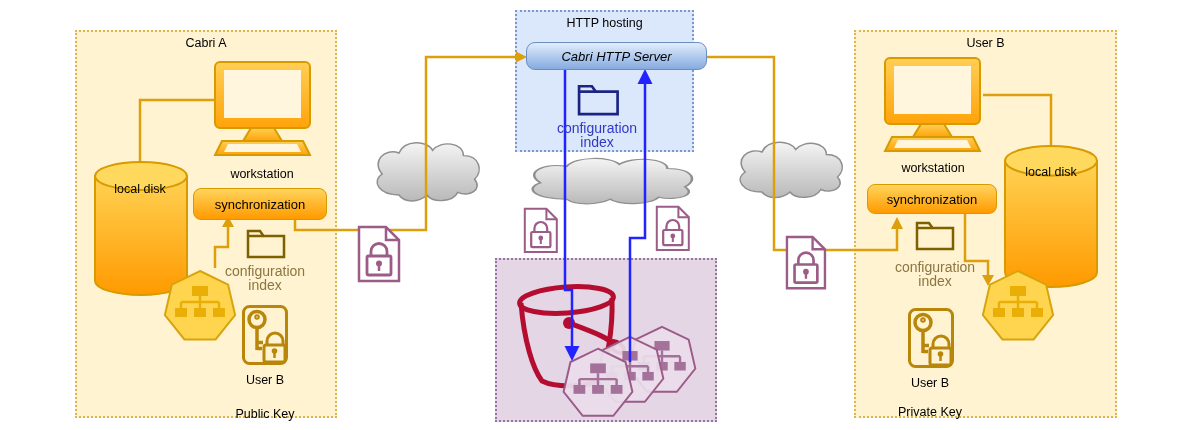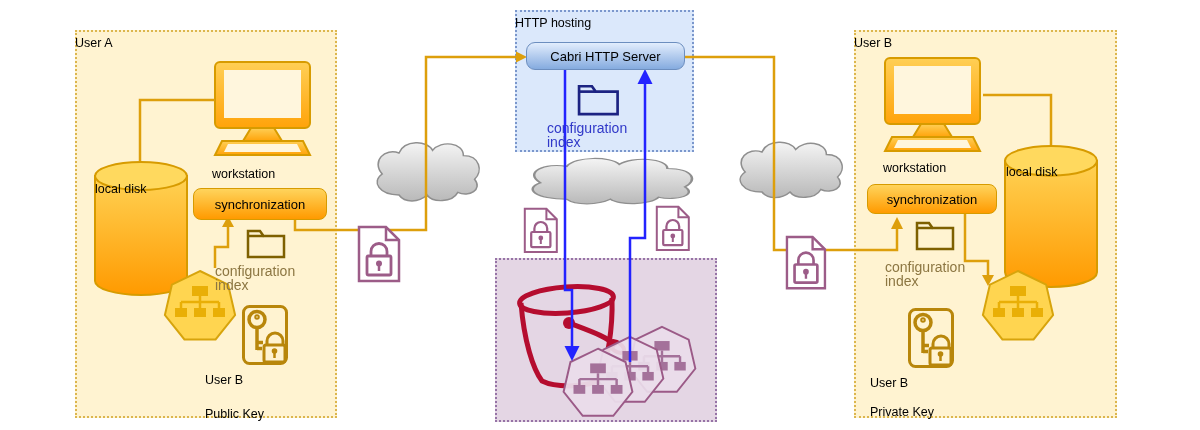--- a/index.html
+++ b/index.html
@@ -4,32 +4,32 @@
 <style>
   html,body{margin:0;padding:0;background:#ffffff;}
   #canvas{position:relative;width:1200px;height:430px;background:#ffffff;overflow:hidden;
           font-family:"Liberation Sans", sans-serif;color:#000;}
   .panel{position:absolute;box-sizing:border-box;border:2px dotted;}
   #panel-a{left:75px;top:30px;width:262px;height:388px;background:#fff3d1;border-color:#dcb64e;}
   #panel-b{left:854px;top:30px;width:263px;height:388px;background:#fff3d1;border-color:#dcb64e;}
   #panel-http{left:515px;top:10px;width:179px;height:142px;background:#dbe8fb;border-color:#7b97cc;}
   #panel-storage{left:495px;top:258px;width:222px;height:164px;background:#e4d6e4;border-color:#9673a6;}
   #shapes{position:absolute;left:0;top:0;}
-  .label{position:absolute;text-align:left;font-size:12.5px;line-height:14px;white-space:nowrap;}
+  .label{position:absolute;text-align:center;font-size:12.5px;line-height:14px;white-space:nowrap;}
   .small{font-size:14px;line-height:12px;}
   .cfg-user{color:#8c7642;}
   .cfg-http{color:#3038c8;}
   .btn{position:absolute;display:flex;align-items:center;justify-content:center;
        box-sizing:border-box;font-size:13px;color:#000;}
   #sync-a{left:193px;top:188px;width:134px;height:32px;background:linear-gradient(#ffd45c,#ff9a00);
           border:1px solid #d79b00;border-radius:8px;}
   #sync-b{left:867px;top:184px;width:130px;height:30px;background:linear-gradient(#ffd45c,#ff9a00);
           border:1px solid #d79b00;border-radius:8px;}
-  #server-btn{left:526px;top:42px;width:159px;height:28px;background:linear-gradient(#e2edfd,#85abdf);
-          border:1px solid #6c8ebf;border-radius:9px;}
+  #server-btn{left:526px;top:42px;width:181px;height:28px;background:linear-gradient(#e2edfd,#85abdf);
+          border:1px solid #6c8ebf;border-radius:9px;font-style:italic;}
 </style>
 </head>
 <body>
 
 <div id="canvas">
 
   <div id="panel-a" class="panel"></div>
   <div id="panel-http" class="panel"></div>
   <div id="panel-storage" class="panel"></div>
   <div id="panel-b" class="panel"></div>
@@ -210,21 +210,21 @@
     </g>
     <g>
       <use href="#lockdoc" transform="translate(786,236) scale(0.95)"></use>
     </g>
   </svg>
 
   <div id="sync-a" class="btn">synchronization</div>
   <div id="server-btn" class="btn">Cabri HTTP Server</div>
   <div id="sync-b" class="btn">synchronization</div>
 
-  <div class="label" style="left:75px;top:36px;width:262px;">User A</div>
+  <div class="label" style="left:75px;top:36px;width:262px;">Cabri A</div>
   <div class="label" style="left:212px;top:167px;width:100px;">workstation</div>
   <div class="label" style="left:95px;top:182px;width:90px;">local disk</div>
   <div class="label small cfg-user" style="left:215px;top:265px;width:100px;">configuration</div>
   <div class="label small cfg-user" style="left:215px;top:279px;width:100px;">index</div>
   <div class="label" style="left:205px;top:373px;width:120px;">User B</div>
   <div class="label" style="left:205px;top:387px;width:120px;margin-top:20px;">Public Key</div>
 
   <div class="label" style="left:515px;top:16px;width:179px;">HTTP hosting</div>
   <div class="label small cfg-http" style="left:547px;top:122px;width:100px;">configuration</div>
   <div class="label small cfg-http" style="left:547px;top:136px;width:100px;">index</div>

